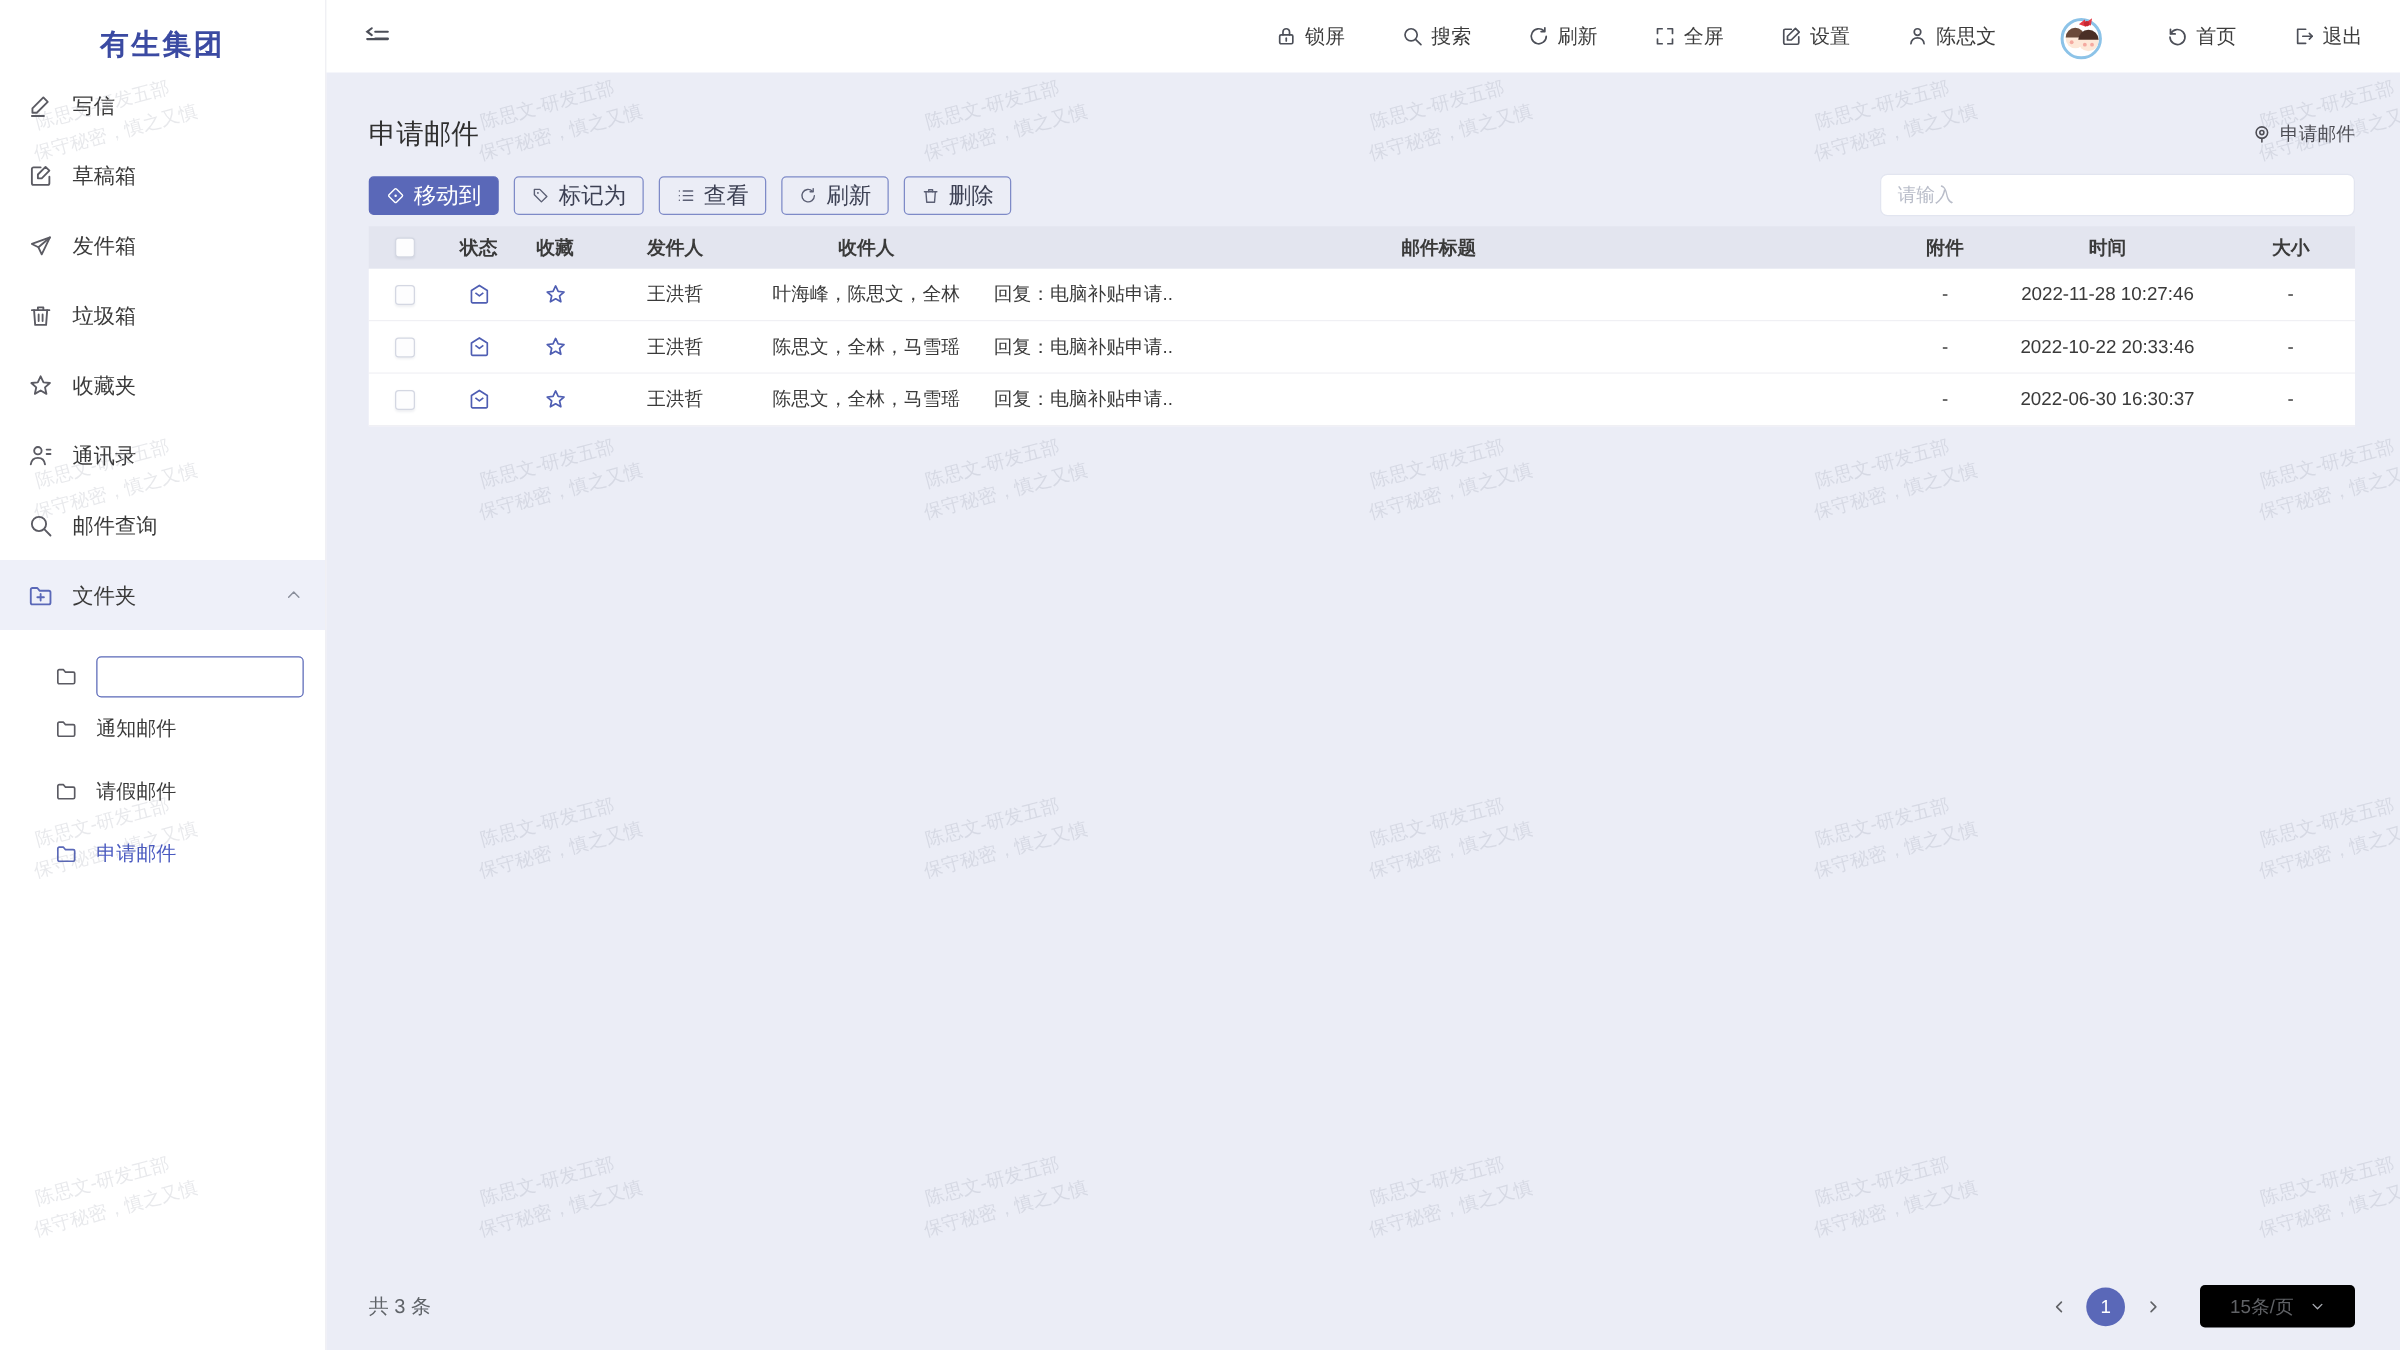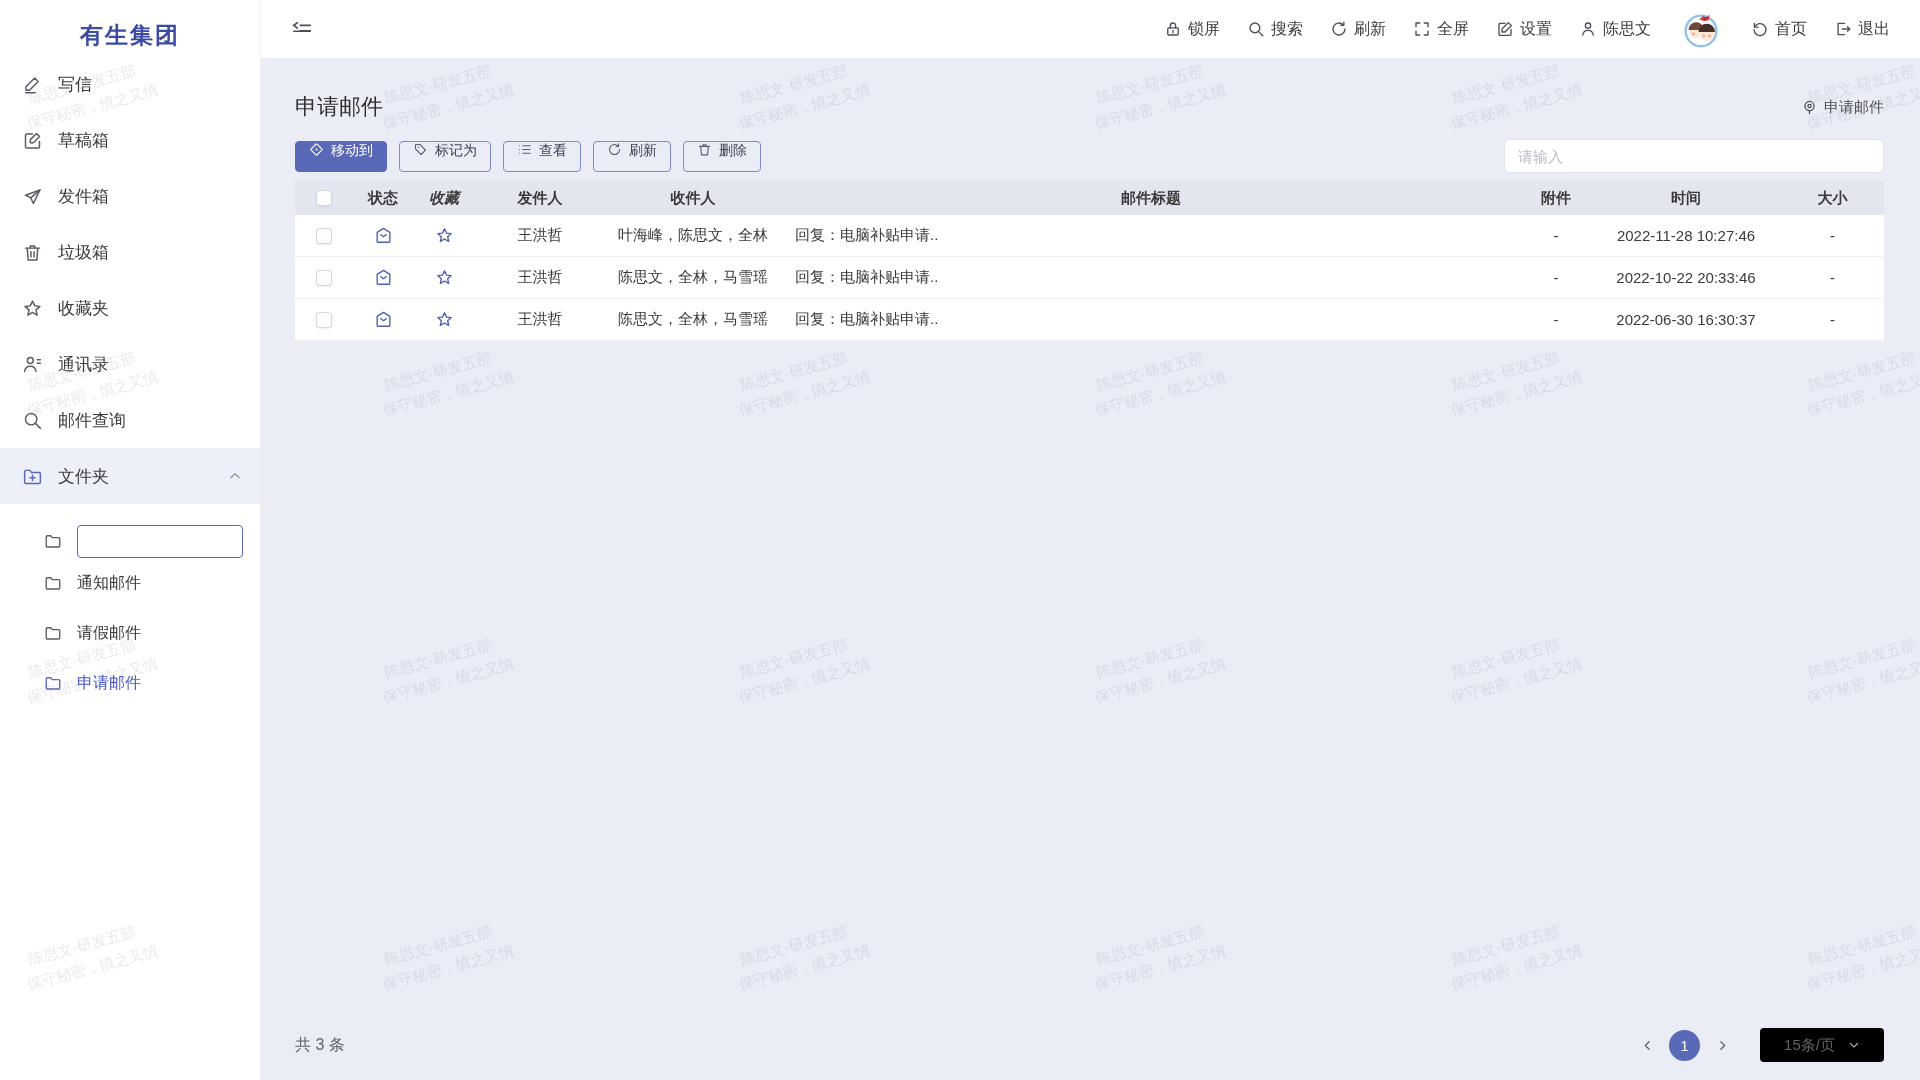--- a/index.html
+++ b/index.html
@@ -30,50 +30,50 @@
   .new-folder{width:166px;height:33px;border:1px solid var(--primary);border-radius:4px;outline:none;padding:0 8px;font-size:15px;background:#fff;font-family:inherit;}
   .folder-item{height:50px;display:flex;align-items:center;padding-left:44px;gap:15px;font-size:16px;color:#3a3a3a;cursor:pointer;}
   .folder-item .fi-icon{width:18px;height:18px;color:#5b5b63;}
   .folder-item.active{color:var(--active_link);}
   .folder-item.active .fi-icon{color:var(--primary);}
 
   
   .right-pane{flex:1;display:flex;flex-direction:column;min-width:0;}
   .topbar{height:58px;background:var(--panel);display:flex;align-items:center;justify-content:space-between;padding:0 30px 0 30px;}
   .fold{color:#4c4f58;cursor:pointer;}
-  .tb-right{display:flex;gap:27px;}
+  .tb-right{display:flex;gap:45px;}
   .tb-item{display:flex;align-items:center;gap:6px;font-size:16px;color:#3c3c3c;cursor:pointer;white-space:nowrap;}
   .tb-item .tb-icon{width:18px;height:18px;color:#4c4f58;}
   .avatar{width:46px;height:46px;cursor:pointer;}
 
   
   .content{flex:1;display:flex;flex-direction:column;padding:0 36px 0 34px;position:relative;}
   .page-head{display:flex;justify-content:space-between;align-items:center;margin-top:34px;}
   .page-title{font-size:22px;font-weight:500;color:#2f2f2f;}
   .location{display:flex;align-items:center;gap:6px;font-size:15px;color:#4e4e55;}
   .location .loc-icon{width:17px;height:17px;color:#4e4e55;}
 
   .toolbar-row{display:flex;justify-content:space-between;align-items:center;margin-top:17px;}
   .btn-group{display:flex;gap:12px;}
-  .btn{height:31px;padding:0 13px;border-radius:4px;font-size:14px;display:inline-flex;align-items:flex-start;gap:7px;cursor:pointer;font-family:inherit;background:transparent;}
+  .btn{height:31px;padding:0 13px;border-radius:4px;font-size:18px;display:inline-flex;align-items:center;gap:7px;cursor:pointer;font-family:inherit;background:transparent;}
   .btn .b-icon{width:15px;height:15px;}
   .btn.primary{background:var(--primary);border:1px solid var(--primary);color:#fff;}
   .btn.outline{border:1px solid #7e8ac7;color:#3d4154;}
   .btn.outline .b-icon{color:#5b5f74;}
   .search-input{width:380px;height:34px;background:#fff;border:1px solid #e2e5f0;border-radius:6px;padding:0 13px;font-size:15px;color:#333;outline:none;font-family:inherit;}
   .search-input::placeholder{color:#b9bdc9;}
 
   
   .mail-table{margin-top:8px;}
   .t-header{display:flex;height:34px;background:var(--table-head);align-items:center;font-size:15px;font-weight:600;color:#3a3a3a;}
   .t-row{display:flex;height:42px;background:#fff;align-items:center;border-bottom:1px solid #f0f0f4;font-size:15px;color:#3a3a3a;cursor:pointer;}
   .cell{display:flex;align-items:center;justify-content:center;flex-shrink:0;}
   .c-check{width:58px;}
   .c-status{width:60px;}
-  .c-star{width:62px;font-style:italic;}
+  .c-star{width:62px;}
   .c-sender{width:130px;}
   .c-recip{width:176px;}
   .c-subject{flex:1;justify-content:flex-start;padding-left:14px;min-width:0;}
   .t-header .c-subject{justify-content:center;padding-left:0;}
   .c-attach{width:70px;}
   .c-time{width:190px;}
   .c-size{width:103px;}
   .checkbox{width:16px;height:16px;border:1px solid #d4d7e2;border-radius:3px;background:#fdfdfe;box-shadow:0 1px 2px rgba(40,50,90,0.08);cursor:pointer;}
   .m-icon{width:19px;height:19px;color:#4f5eb3;}
   .s-icon{width:19px;height:19px;color:#4f5eb3;cursor:pointer;}

